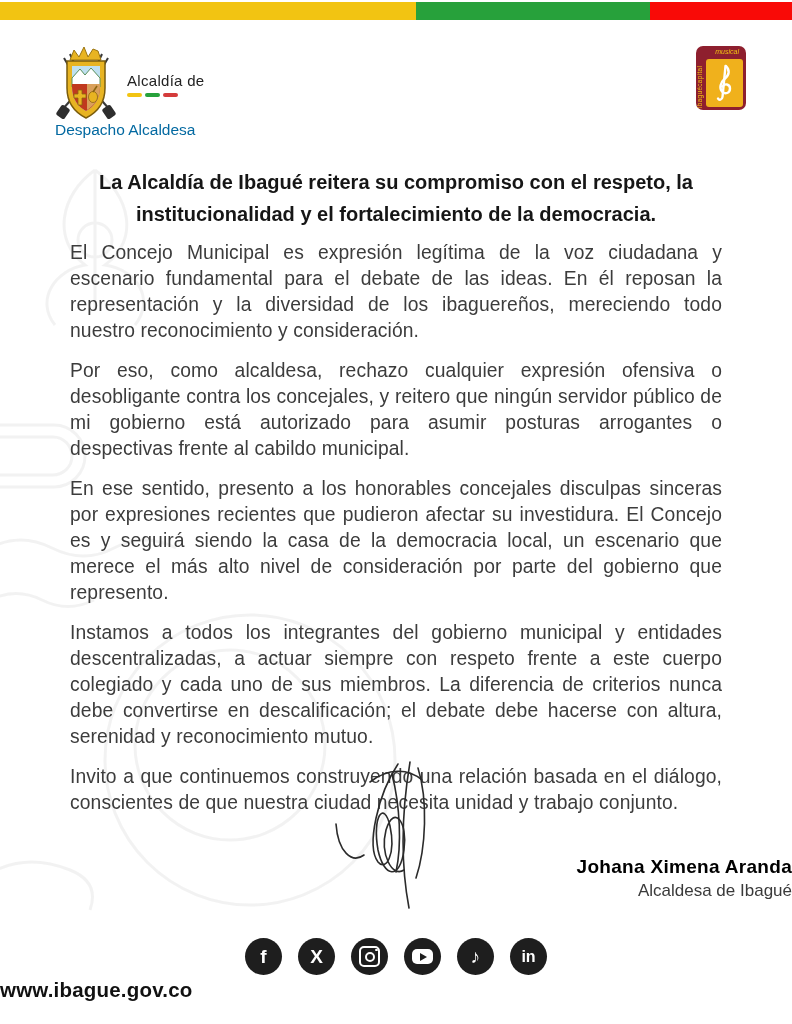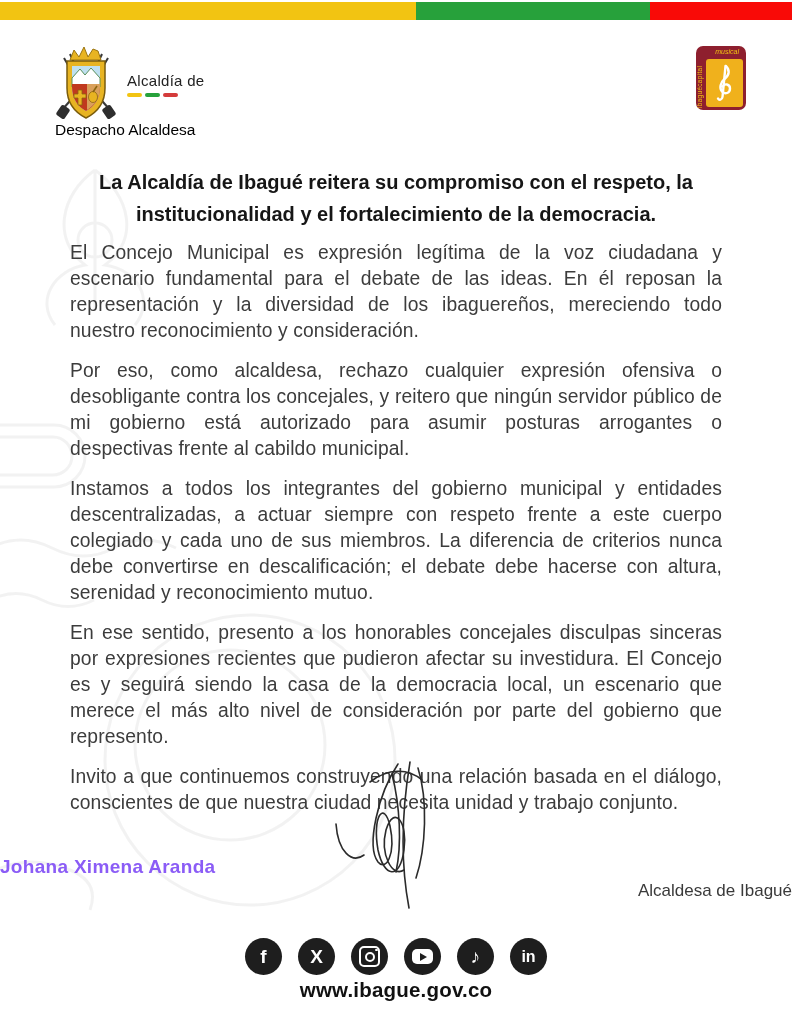--- a/index.html
+++ b/index.html
@@ -20,60 +20,60 @@
   
   .brand{position:absolute;left:54px;top:44px;display:flex;align-items:center;gap:9px;}
   .brand-text .line1{font-size:15px;color:#222;letter-spacing:0.3px;text-align:center;}
   .brand-text .line2{font-size:31px;font-weight:bold;color:#0d0d0d;letter-spacing:0.5px;line-height:32px;}
   .brand-strip{display:flex;gap:3px;margin-top:4px;}
   .brand-strip span{width:15px;height:4px;border-radius:2px;display:block;}
   .brand-strip .s1{background:#F2C412;}
   .brand-strip .s2{background:#27A13B;}
   .brand-strip .s3{background:#D43B3B;}
 
-  .office{position:absolute;left:55px;top:121px;font-size:15.5px;color:#000000;}
+  .office{position:absolute;left:55px;top:121px;font-size:15.5px;color:#0369a1;}
 
   
   .badge{position:absolute;right:46px;top:46px;width:50px;height:64px;background:#8E1F2E;border-radius:7px;}
   .badge-gold{position:absolute;right:3px;bottom:3px;width:37px;height:48px;background:#F0B11C;border-radius:3px;
     display:flex;align-items:center;justify-content:center;}
   .badge-top{position:absolute;top:2px;right:7px;font-size:7px;color:#F2C412;font-style:italic;}
   .badge-side{position:absolute;left:0px;top:10px;bottom:2px;font-size:6.5px;color:#F2C412;
     writing-mode:vertical-rl;transform:rotate(180deg);letter-spacing:0.3px;}
 
   
   .title{position:absolute;top:166px;left:50%;transform:translateX(-50%);width:624px;
     text-align:center;font-weight:bold;font-size:20px;line-height:32px;color:#161616;}
   .body-text{position:absolute;top:240px;left:70px;width:652px;
     font-size:19.3px;line-height:26px;color:#3C3C3C;text-align:justify;letter-spacing:0.1px;}
   .body-text p{margin:0 0 14px 0;}
 
   
   .signature-scribble{position:absolute;top:760px;left:50%;transform:translateX(-50%);}
-  .sig-name{position:absolute;top:856px;left:0;width:792px;text-align:left;
-    font-weight:bold;font-size:19px;color:#8b5cf6;letter-spacing:0.3px;}
+  .sig-name{position:absolute;top:856px;left:0;width:792px;text-align:right;
+    font-weight:bold;font-size:19px;color:#000000;letter-spacing:0.3px;}
   .sig-role{position:absolute;top:881px;left:0;width:792px;text-align:right;
     font-size:17px;color:#3a3a3a;}
 
   
   .social-row{position:absolute;top:938px;left:0;width:792px;display:flex;
     justify-content:center;gap:16px;list-style:none;margin:0;padding:0;}
   .social-row li{width:37px;height:37px;border-radius:50%;background:#1E1E1E;
     display:flex;align-items:center;justify-content:center;cursor:pointer;}
   .glyph{color:#fff;font-weight:bold;font-size:19px;line-height:1;}
   .glyph-in{font-size:16px;}
   .ig-icon{width:17px;height:17px;border:2px solid #fff;border-radius:5px;position:relative;}
   .ig-icon::after{content:"";position:absolute;left:3.5px;top:3.5px;width:6px;height:6px;
     border:2px solid #fff;border-radius:50%;}
   .ig-icon::before{content:"";position:absolute;right:0.5px;top:0.5px;width:2.5px;height:2.5px;
     background:#fff;border-radius:50%;}
   .yt-icon{width:21px;height:15px;background:#fff;border-radius:5px;position:relative;}
   .yt-icon::after{content:"";position:absolute;left:8px;top:3.6px;
     border-left:7px solid #1E1E1E;border-top:4px solid transparent;border-bottom:4px solid transparent;}
-  .website{position:absolute;top:978px;left:0;width:792px;text-align:center;
+  .website{position:absolute;top:978px;left:0;width:792px;text-align:left;
     font-weight:bold;font-size:20.5px;color:#111;letter-spacing:0.2px;cursor:pointer;}
 </style>
 </head>
 <body>
 
 <div class="page">
 
   <svg class="watermark" width="792" height="1024" viewBox="0 0 792 1024" fill="none" stroke="#1a1a1a" stroke-width="3">
     <path d="M95 170 C60 195 52 240 85 265 C55 270 35 300 55 325 M95 170 C130 195 140 240 105 265 C138 270 155 300 135 325 M95 170 L95 310"></path>
     <circle cx="95" cy="240" r="17"></circle>
@@ -135,22 +135,22 @@
         <path d="M12.5 3 L9.5 34 C9.2 37 6 37.5 5 35.5"></path>
       </svg>
     </div>
   </div>
 
   <div class="title">La Alcaldía de Ibagué reitera su compromiso con el respeto, la institucionalidad y el fortalecimiento de la democracia.</div>
 
   <div class="body-text">
     <p>El Concejo Municipal es expresión legítima de la voz ciudadana y escenario fundamental para el debate de las ideas. En él reposan la representación y la diversidad de los ibaguereños, mereciendo todo nuestro reconocimiento y consideración.</p>
     <p>Por eso, como alcaldesa, rechazo cualquier expresión ofensiva o desobligante contra los concejales, y reitero que ningún servidor público de mi gobierno está autorizado para asumir posturas arrogantes o despectivas frente al cabildo municipal.</p>
+    <p>En ese sentido, presento a los honorables concejales disculpas sinceras por expresiones recientes que pudieron afectar su investidura. El Concejo es y seguirá siendo la casa de la democracia local, un escenario que merece el más alto nivel de consideración por parte del gobierno que represento.</p>
     <p>Instamos a todos los integrantes del gobierno municipal y entidades descentralizadas, a actuar siempre con respeto frente a este cuerpo colegiado y cada uno de sus miembros. La diferencia de criterios nunca debe convertirse en descalificación; el debate debe hacerse con altura, serenidad y reconocimiento mutuo.</p>
-    <p>En ese sentido, presento a los honorables concejales disculpas sinceras por expresiones recientes que pudieron afectar su investidura. El Concejo es y seguirá siendo la casa de la democracia local, un escenario que merece el más alto nivel de consideración por parte del gobierno que represento.</p>
     <p>Invito a que continuemos construyendo una relación basada en el diálogo, conscientes de que nuestra ciudad necesita unidad y trabajo conjunto.</p>
   </div>
 
   <svg class="signature-scribble" width="180" height="150" viewBox="0 0 180 150" fill="none" stroke="#2b2b2b" stroke-width="1.6" stroke-linecap="round">
     <path d="M30 64 C32 92 46 104 58 95"></path>
     <path d="M92 4 C72 34 60 86 72 102 C80 112 90 94 84 66 C78 40 66 56 72 90 C78 118 94 120 98 90 C102 62 88 44 80 70 C74 94 86 118 98 110"></path>
     <path d="M104 2 C96 50 94 100 103 148"></path>
     <path d="M112 8 C122 40 120 88 110 118"></path>
     <path d="M64 22 C82 8 102 8 116 20"></path>
     <path d="M86 14 C94 46 96 84 90 112"></path>

